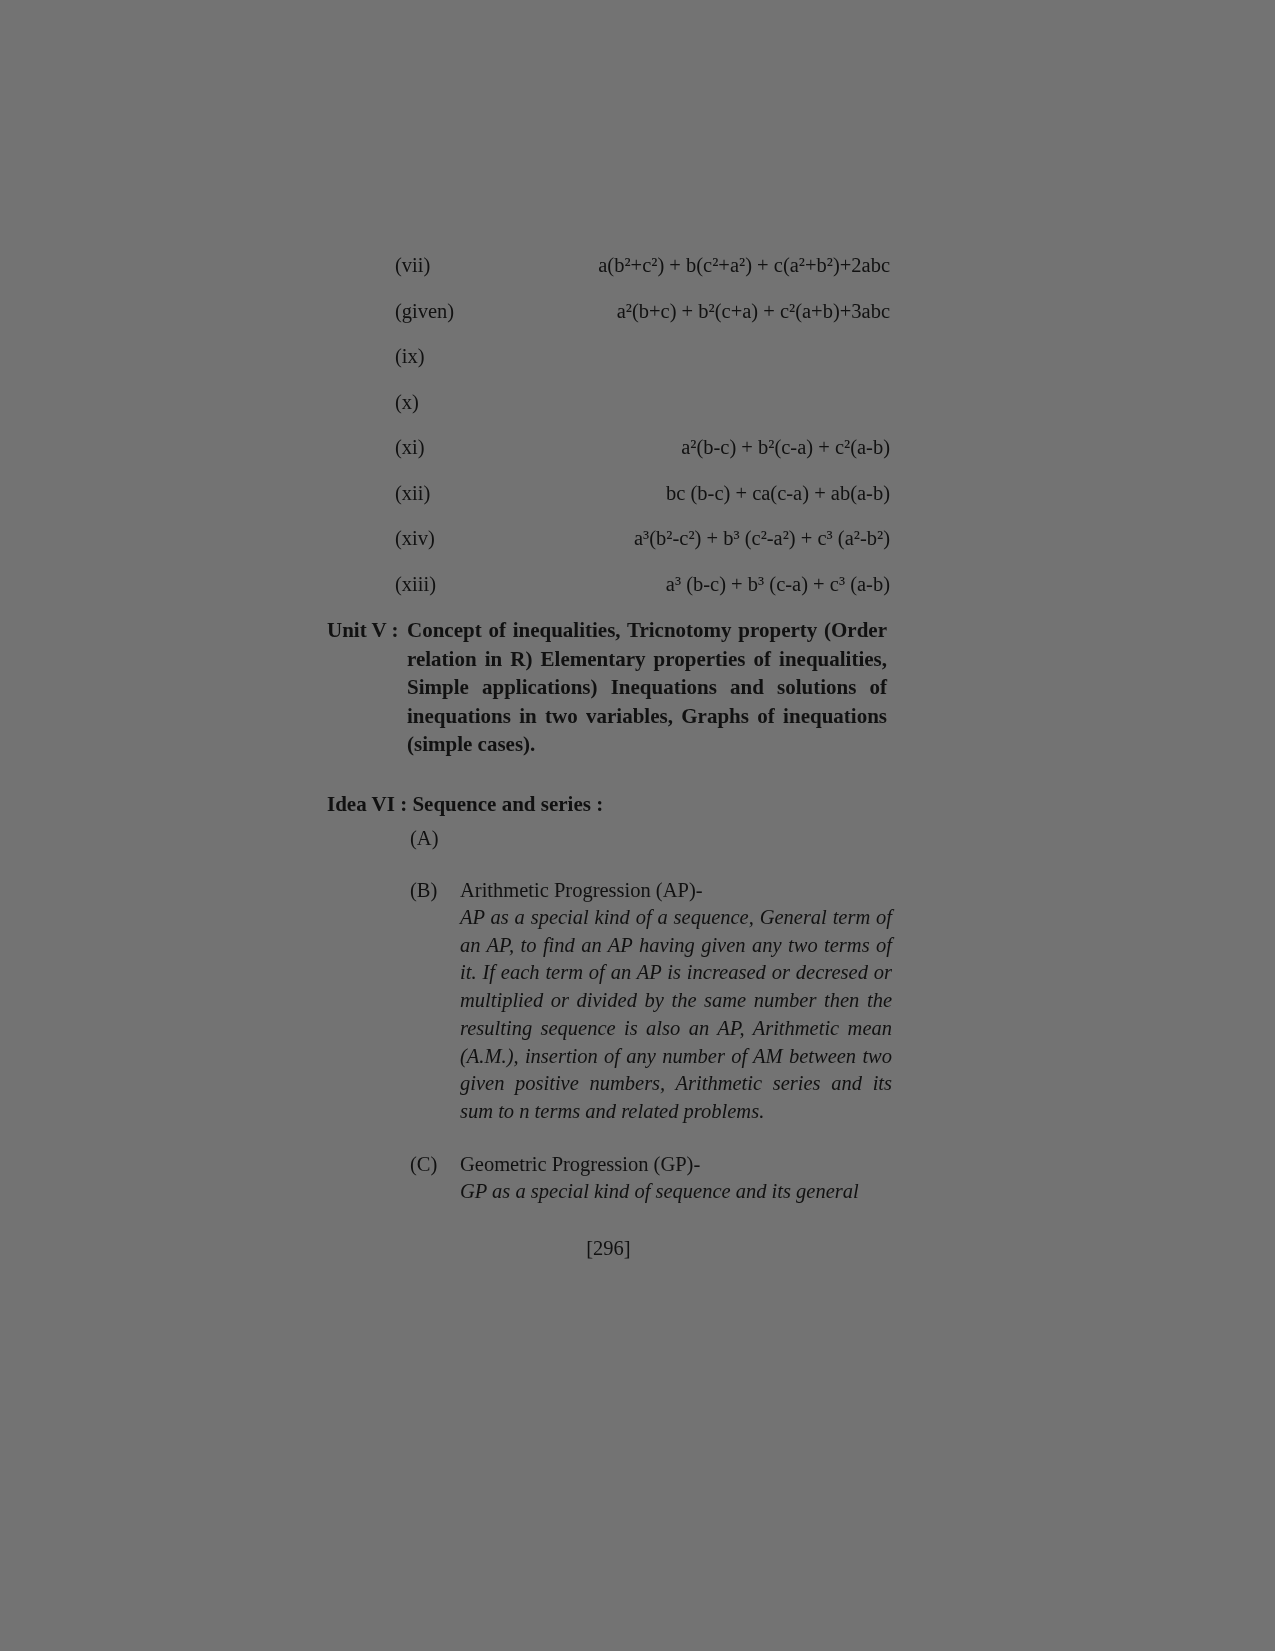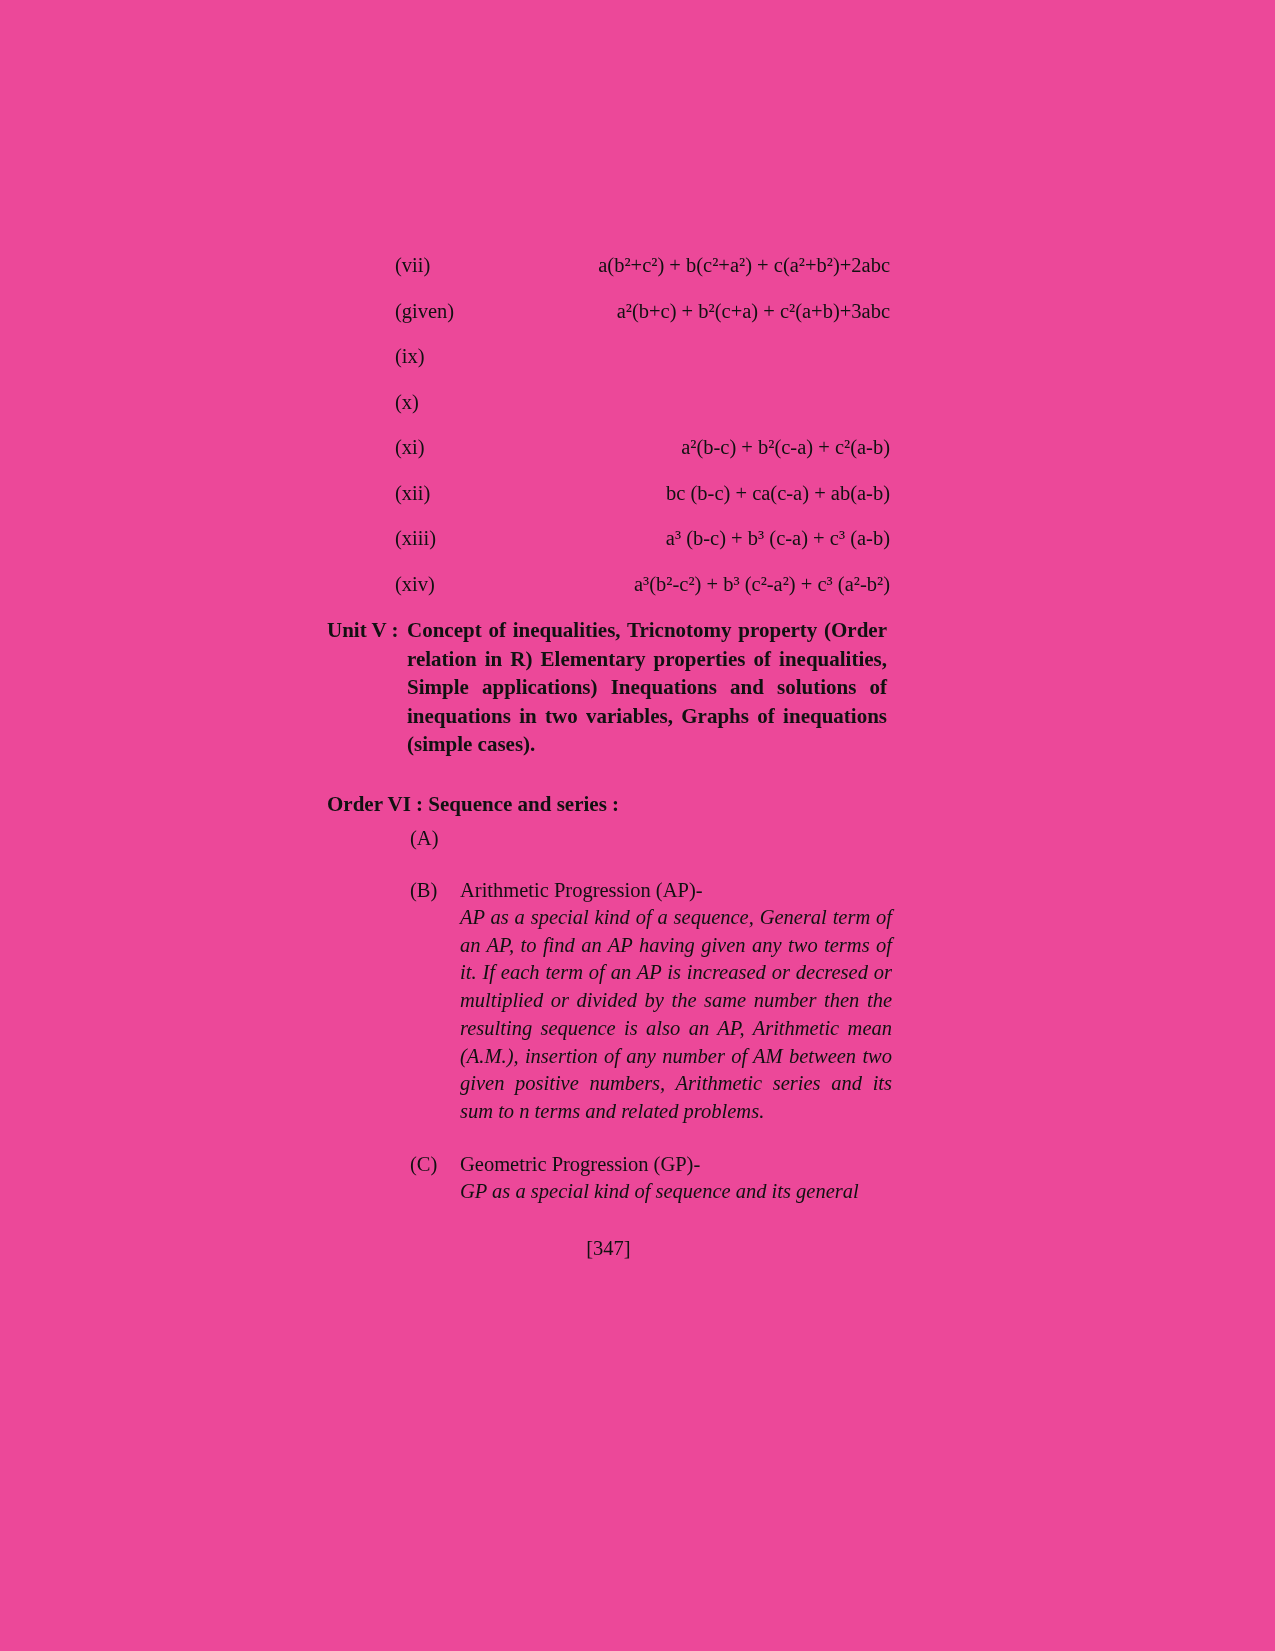--- a/index.html
+++ b/index.html
@@ -1,21 +1,21 @@
 <!DOCTYPE html>
 <html><head>
 <meta charset="utf-8">
 <style>
   * { margin: 0; padding: 0; box-sizing: border-box; }
   html, body { background: #ffffff; }
   .page {
     position: relative;
     width: 1275px;
     height: 1651px;
-    background: #ec4899;
+    background: #737373;
     font-family: "Liberation Serif", serif;
     color: #111111;
     overflow: hidden;
   }
   .content {
     position: absolute;
     left: 327px;
     top: 252px;
     width: 563px;
   }
@@ -97,36 +97,36 @@
       </div>
       <div class="math-row">
         <span class="math-label">(xi)</span>
         <span class="math-expr">a²(b-c) + b²(c-a) + c²(a-b)</span>
       </div>
       <div class="math-row">
         <span class="math-label">(xii)</span>
         <span class="math-expr">bc (b-c) + ca(c-a) + ab(a-b)</span>
       </div>
       <div class="math-row">
+        <span class="math-label">(xiv)</span>
+        <span class="math-expr">a³(b²-c²) + b³ (c²-a²) + c³ (a²-b²)</span>
+      </div>
+      <div class="math-row">
         <span class="math-label">(xiii)</span>
         <span class="math-expr">a³ (b-c) + b³ (c-a) + c³ (a-b)</span>
-      </div>
-      <div class="math-row">
-        <span class="math-label">(xiv)</span>
-        <span class="math-expr">a³(b²-c²) + b³ (c²-a²) + c³ (a²-b²)</span>
       </div>
     </div>
 
     <div class="unit-v">
       <span class="unit-label">Unit V :</span>
       <span class="unit-v-text">Concept of inequalities, Tricnotomy property (Order relation in R) Elementary properties of inequalities, Simple applications) Inequations and solutions of inequations in two variables, Graphs of inequations (simple cases).</span>
     </div>
 
     <div class="unit-vi-heading">
-      <span class="unit-label">Order VI :</span>
+      <span class="unit-label">Idea VI :</span>
       <span>Sequence and series :</span>
     </div>
 
     <div class="syl-item">
       <div class="syl-head">
         <span class="syl-label">(A)</span>
       </div>
     </div>
 
     <div class="syl-item">
@@ -138,16 +138,16 @@
     </div>
 
     <div class="syl-item">
       <div class="syl-head">
         <span class="syl-label">(C)</span>
         <span class="syl-title">Geometric Progression (GP)-</span>
       </div>
       <div class="syl-body">GP as a special kind of sequence and its general</div>
     </div>
 
-    <div class="page-number">[347]</div>
+    <div class="page-number">[296]</div>
 
   </div>
 </div>
 
 </body></html>

